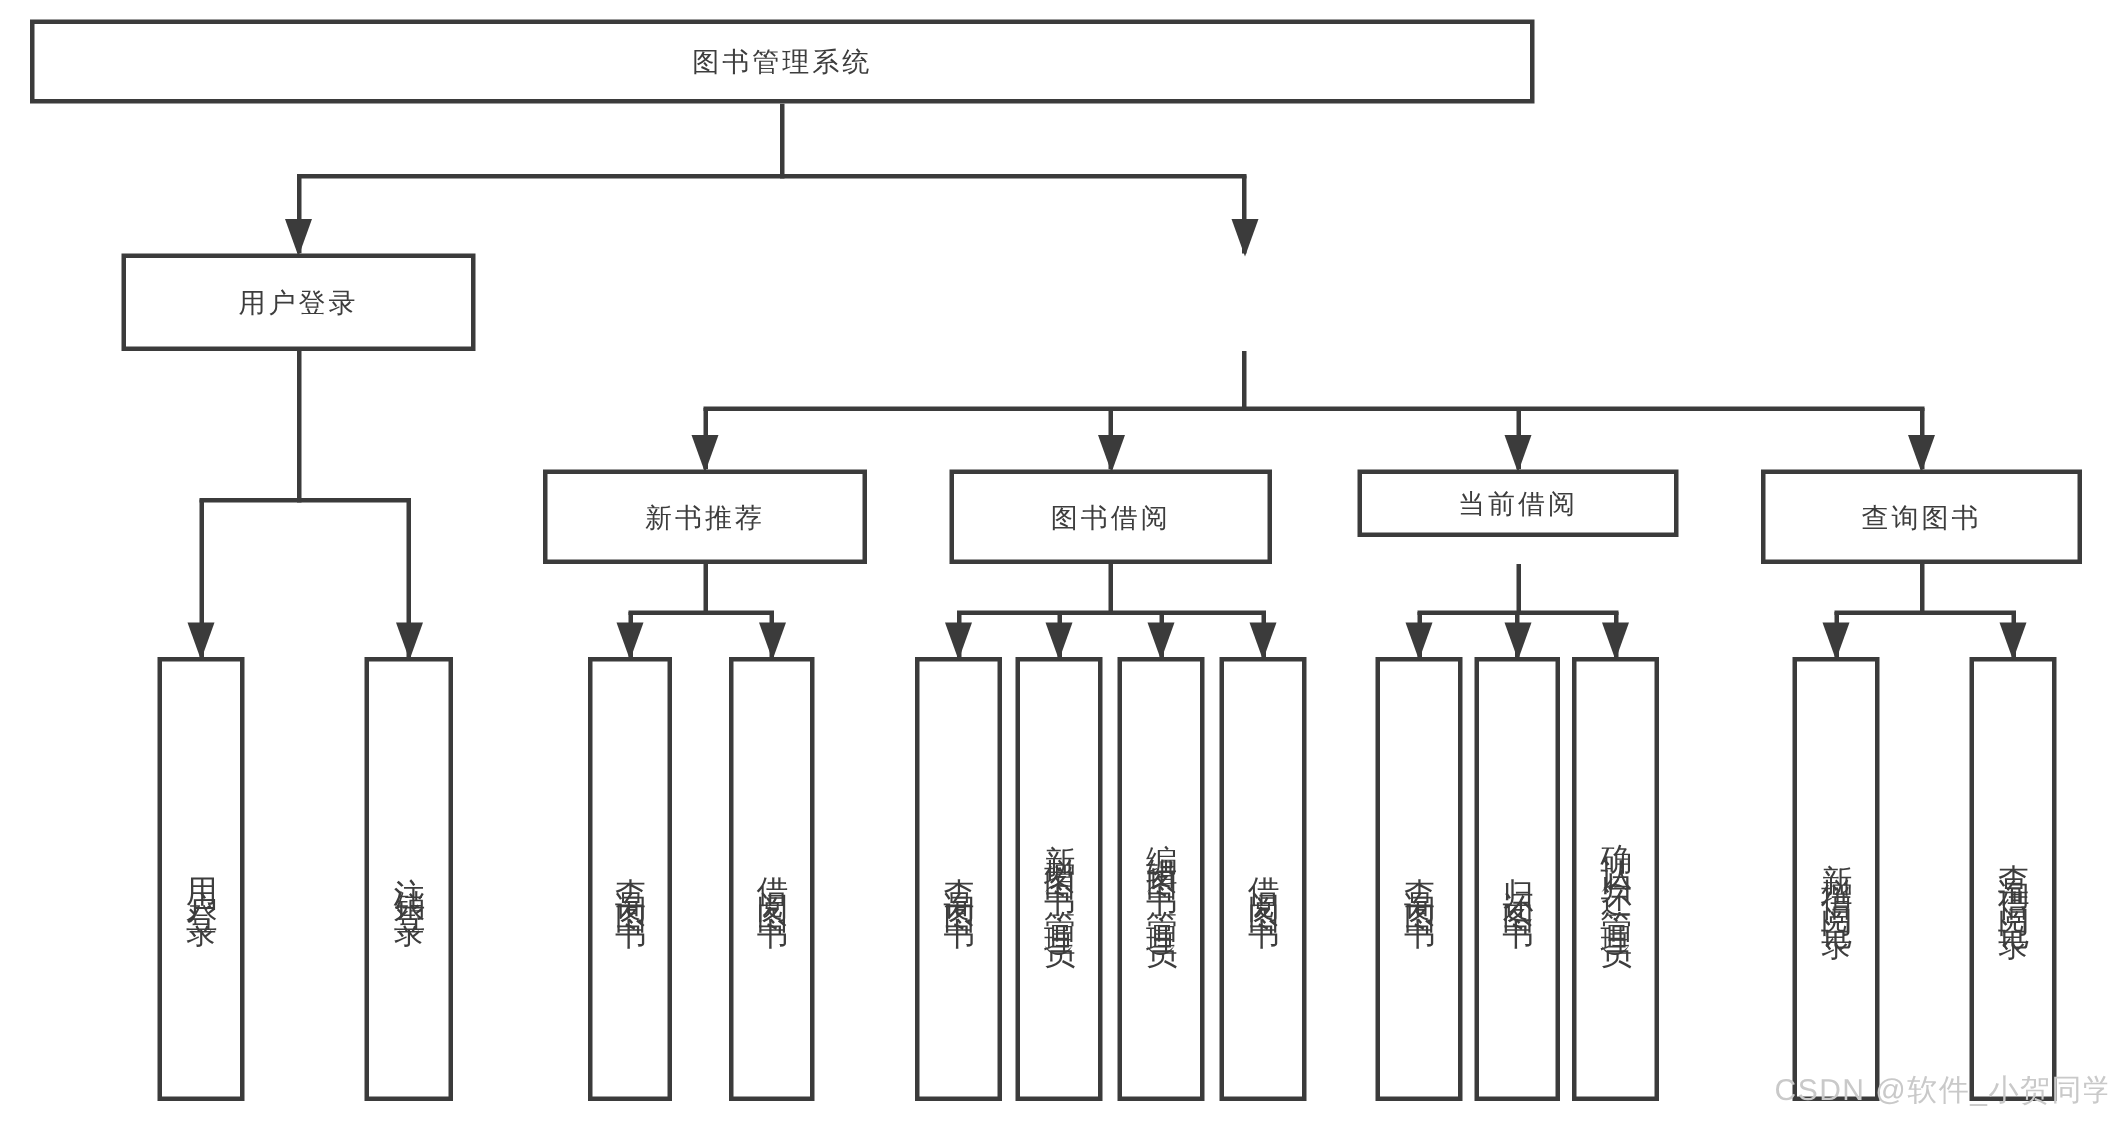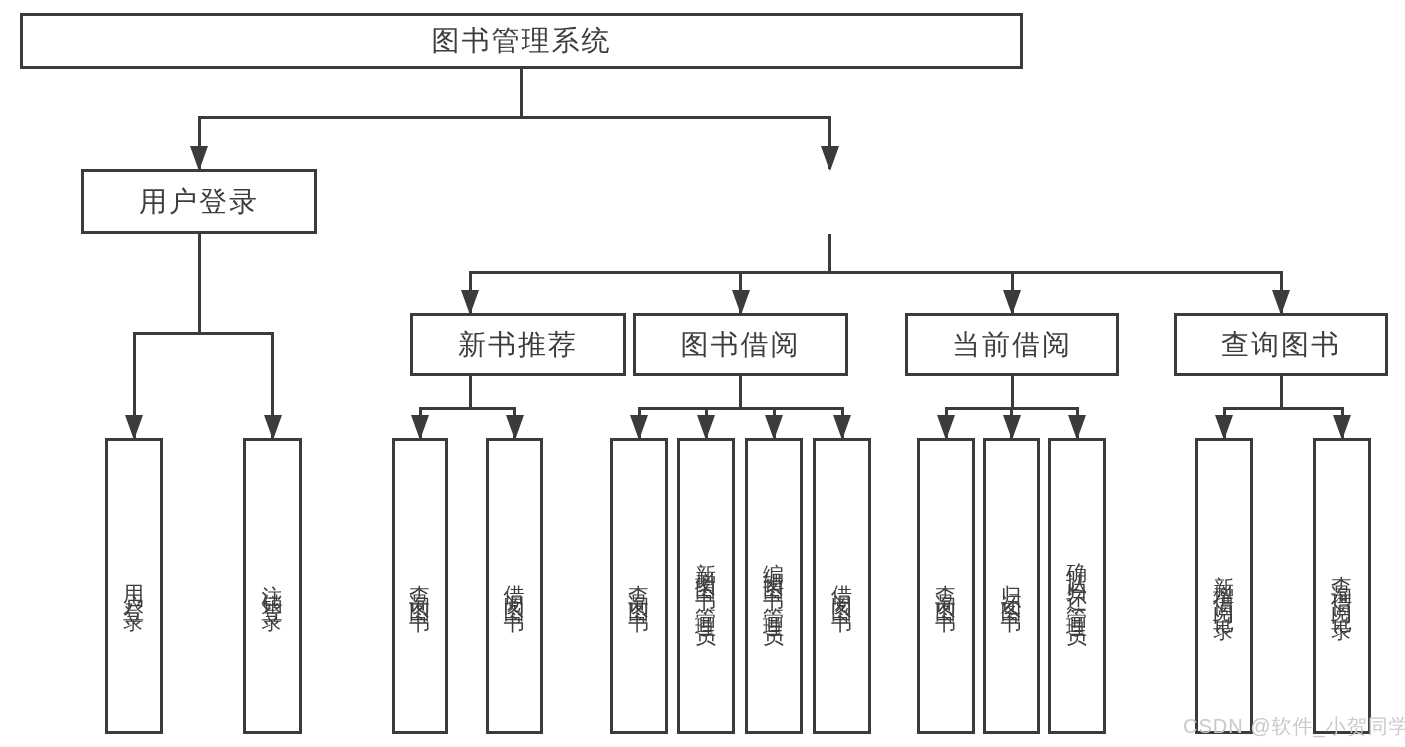--- a/index.html
+++ b/index.html
@@ -16,21 +16,21 @@
     position: absolute;
     box-sizing: border-box;
     border: 3px solid #3b3b3b;
     background: #ffffff;
     display: flex;
     align-items: center;
     justify-content: center;
     z-index: 2;
   }
   .node.h span {
-    font-size: 28px;
+    font-size: 18px;
     letter-spacing: 2px;
     white-space: nowrap;
   }
   .node.v span {
     writing-mode: vertical-rl;
     text-orientation: mixed;
     font-size: 21px;
     letter-spacing: 9px;
     line-height: 1;
   }
@@ -69,27 +69,27 @@
     </div>
     <div class="node h" style="left: 81px; top: 169px; width: 236px; height: 65px;">
       <span>用户登录</span>
     </div>
     <div class="node v" style="left: 105px; top: 438px; width: 58px; height: 296px;">
       <span>用户登录</span>
     </div>
     <div class="node v" style="left: 243px; top: 438px; width: 59px; height: 296px;">
       <span>注销登录</span>
     </div>
-    <div class="node h" style="left: 362px; top: 313px; width: 216px; height: 63px; margin-left: 48px;">
+    <div class="node h" style="left: 362px; top: 313px; width: 216px; height: 63px;">
       <span>新书推荐</span>
     </div>
     <div class="node h" style="left: 633px; top: 313px; width: 215px; height: 63px;">
       <span>图书借阅</span>
     </div>
-    <div class="node h" style="left: 905px; top: 313px; width: 214px; height: 63px;">
+    <div class="node h" style="left: 905px; top: 313px; width: 214px; height: 45px;">
       <span>当前借阅</span>
     </div>
     <div class="node h" style="left: 1174px; top: 313px; width: 214px; height: 63px;">
       <span>查询图书</span>
     </div>
     <div class="node v" style="left: 392px; top: 438px; width: 56px; height: 296px;">
       <span>查询图书</span>
     </div>
     <div class="node v" style="left: 486px; top: 438px; width: 57px; height: 296px;">
       <span>借阅图书</span>

